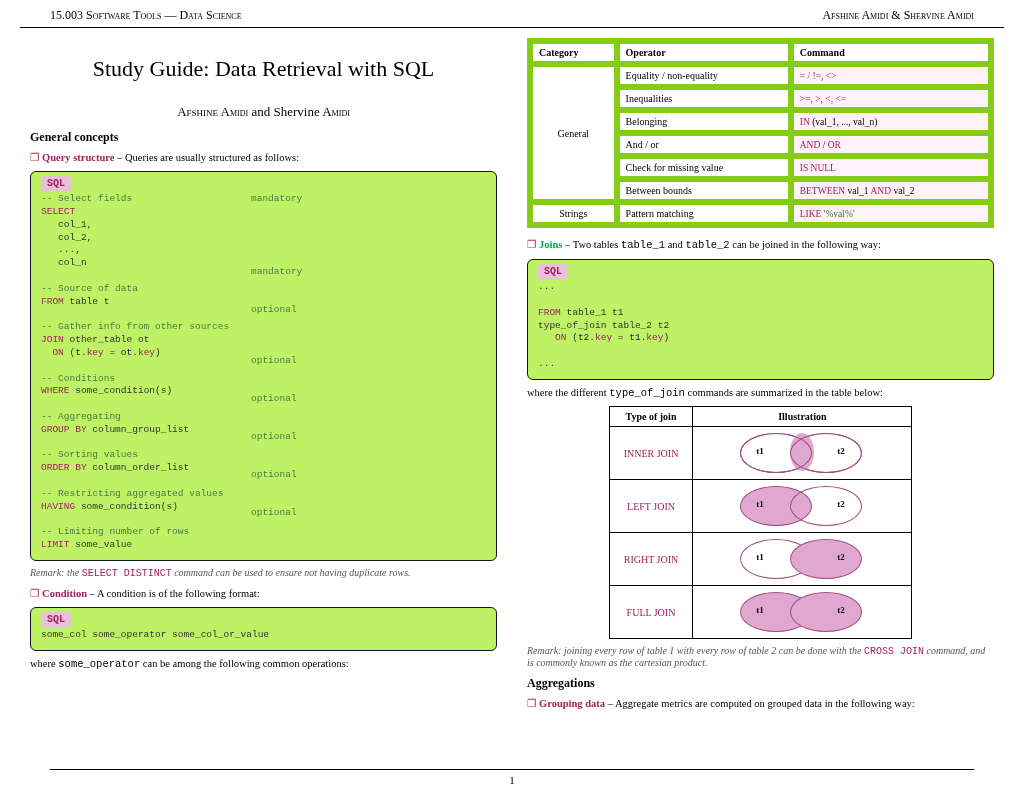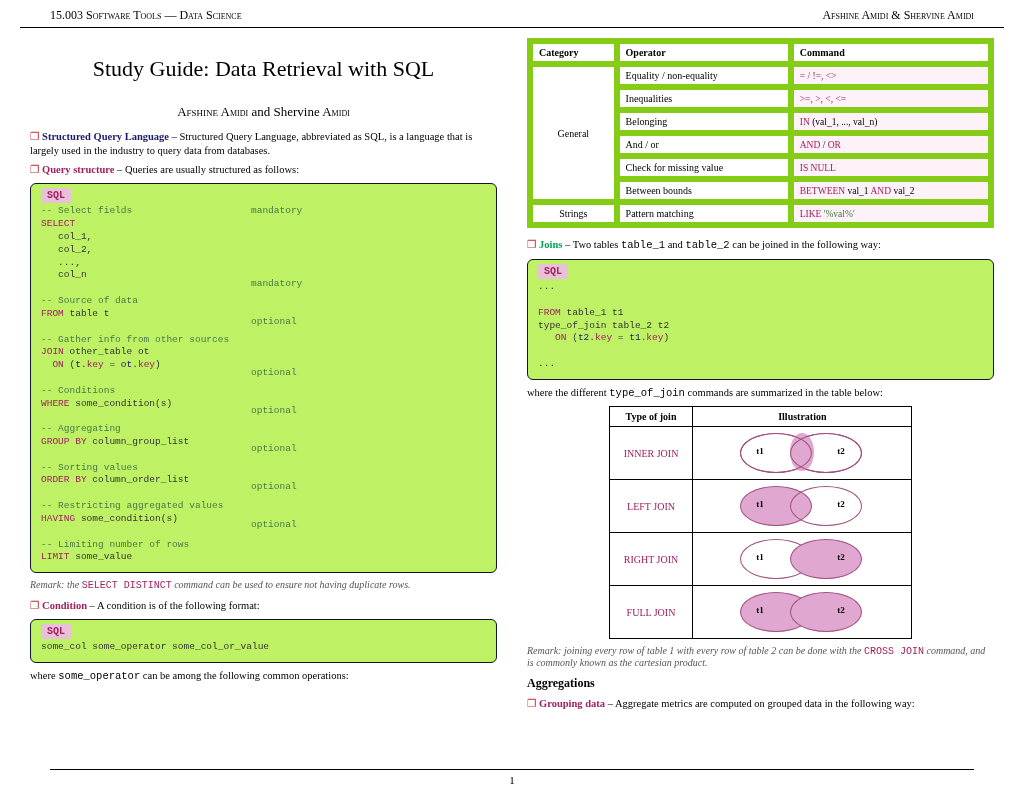--- a/index.html
+++ b/index.html
@@ -131,24 +131,22 @@
 </div>
 
 <div class="content">
 
   <div class="col">
     <div class="title">Study Guide: Data Retrieval with SQL</div>
     <div class="author">
       <span style="font-variant:small-caps"><span>Afshine A</span></span><span style="font-variant:small-caps;font-size:11px">midi</span><span> and Shervine A</span><span style="font-variant:small-caps;font-size:11px">midi</span>
     </div>
 
-
-    <div class="def">
-      <span class="box">❐</span> <span class="term-b">Structured Query Language</span><span> – Structured Query Language, abbreviated as SQL, is a language that is largely used in the industry to query data from databases.</span>
-    </div>
+    <div class="section">General concepts</div>
+
 
     <div class="def">
       <span class="box">❐</span> <span style="color:#a02060;font-weight:bold">Query structure</span><span> – Queries are usually structured as follows:</span>
     </div>
 
     <div class="codebox" style="position:relative">
       <span class="lab">SQL</span>
 <pre><span class="cm">-- Select fields</span><span class="annot" style="left:220px">mandatory</span>
 <span class="kw">SELECT</span>
 <span>   col_1,

